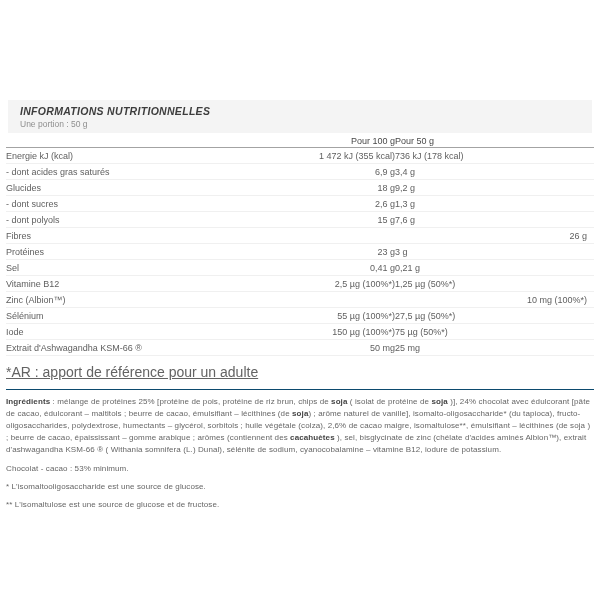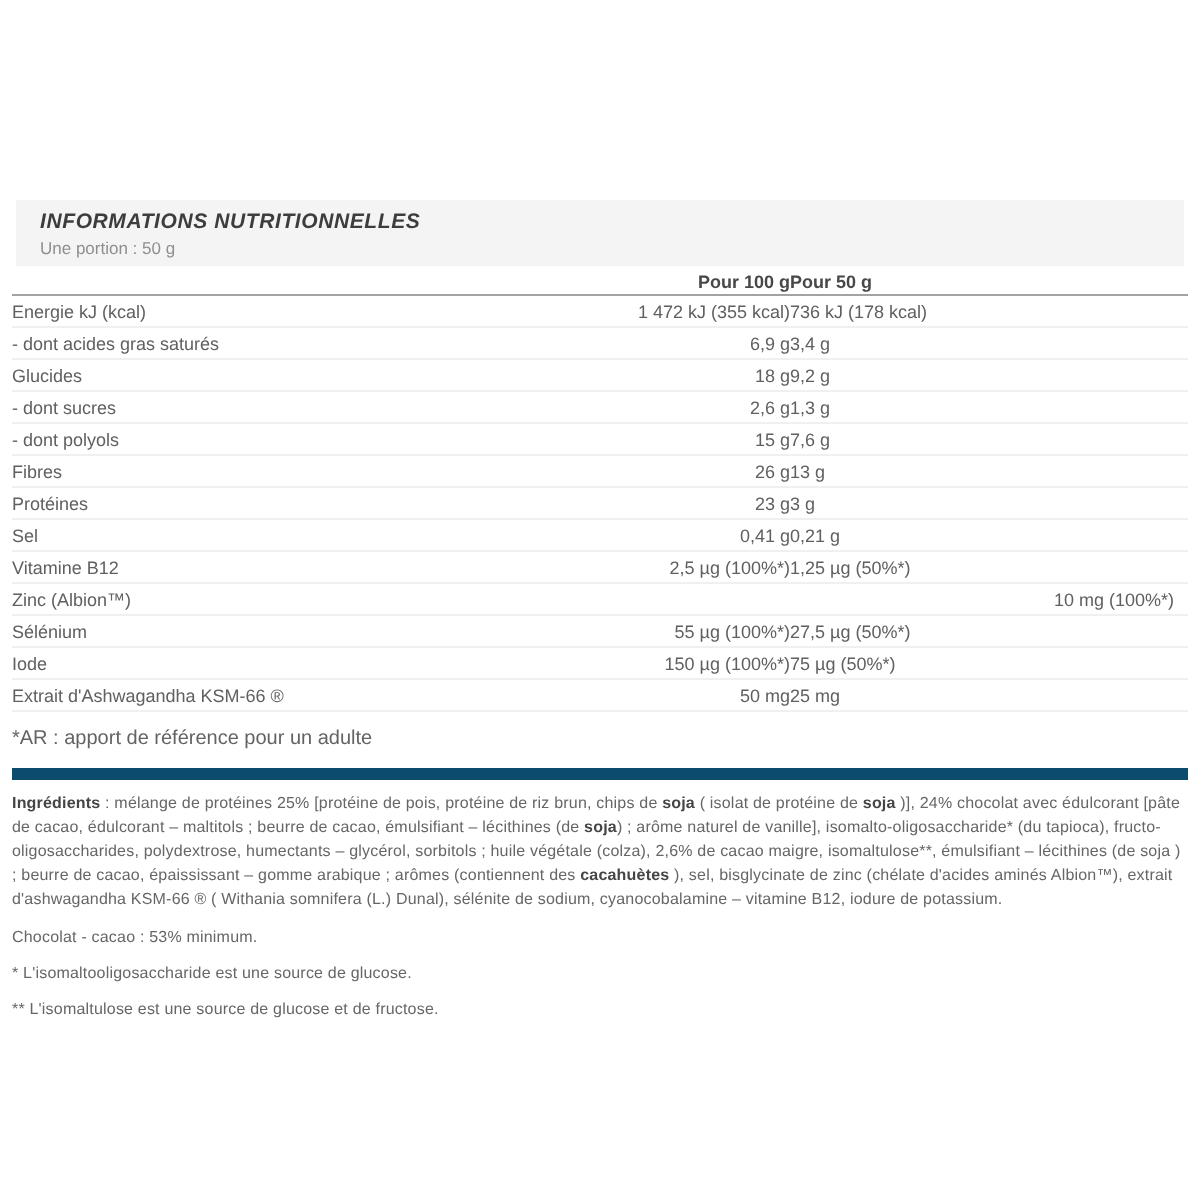--- a/index.html
+++ b/index.html
@@ -39,31 +39,32 @@
     height: 16px;
     border-bottom: 1px solid #f0f0f0;
     font-size: 9px;
     color: #606060;
     padding-right: 7px;
   }
   .row.head {
     height: 14px;
     border-bottom: 1px solid #a3a3a3;
     color: #484848;
-    font-weight: bold;
+    font-weight: normal;
   }
   .lbl { flex: 1 1 auto; text-align: left; white-space: nowrap; }
   .v100 { flex: 0 0 150px; text-align: right; white-space: nowrap; }
   .v50  { flex: 0 0 192px; text-align: left; white-space: nowrap; }
 
   .ar-note {
-    font-size: 10px;
+    font-size: 14px;
     color: #636363;
     padding: 8px 0 9px 0;
-    border-bottom: 6px solid #0c4a6e;
+    border-bottom: 1px solid #0c4a6e;
+    text-decoration: underline;
   }
 
   
   .ingredients {
     margin-top: 6px;
     font-size: 8px;
     line-height: 12px;
     color: #666666;
     letter-spacing: 0.1px;
     text-align: left;
@@ -117,21 +118,20 @@
       <span class="v50">1,3 g</span>
     </div>
     <div class="row">
       <span class="lbl">- dont polyols</span>
       <span class="v100">15 g</span>
       <span class="v50">7,6 g</span>
     </div>
     <div class="row">
       <span class="lbl">Fibres</span>
       <span class="v100">26 g</span>
-      <span class="v50">13 g</span>
     </div>
     <div class="row">
       <span class="lbl">Protéines</span>
       <span class="v100">23 g</span>
       <span class="v50">3 g</span>
     </div>
     <div class="row">
       <span class="lbl">Sel</span>
       <span class="v100">0,41 g</span>
       <span class="v50">0,21 g</span>

